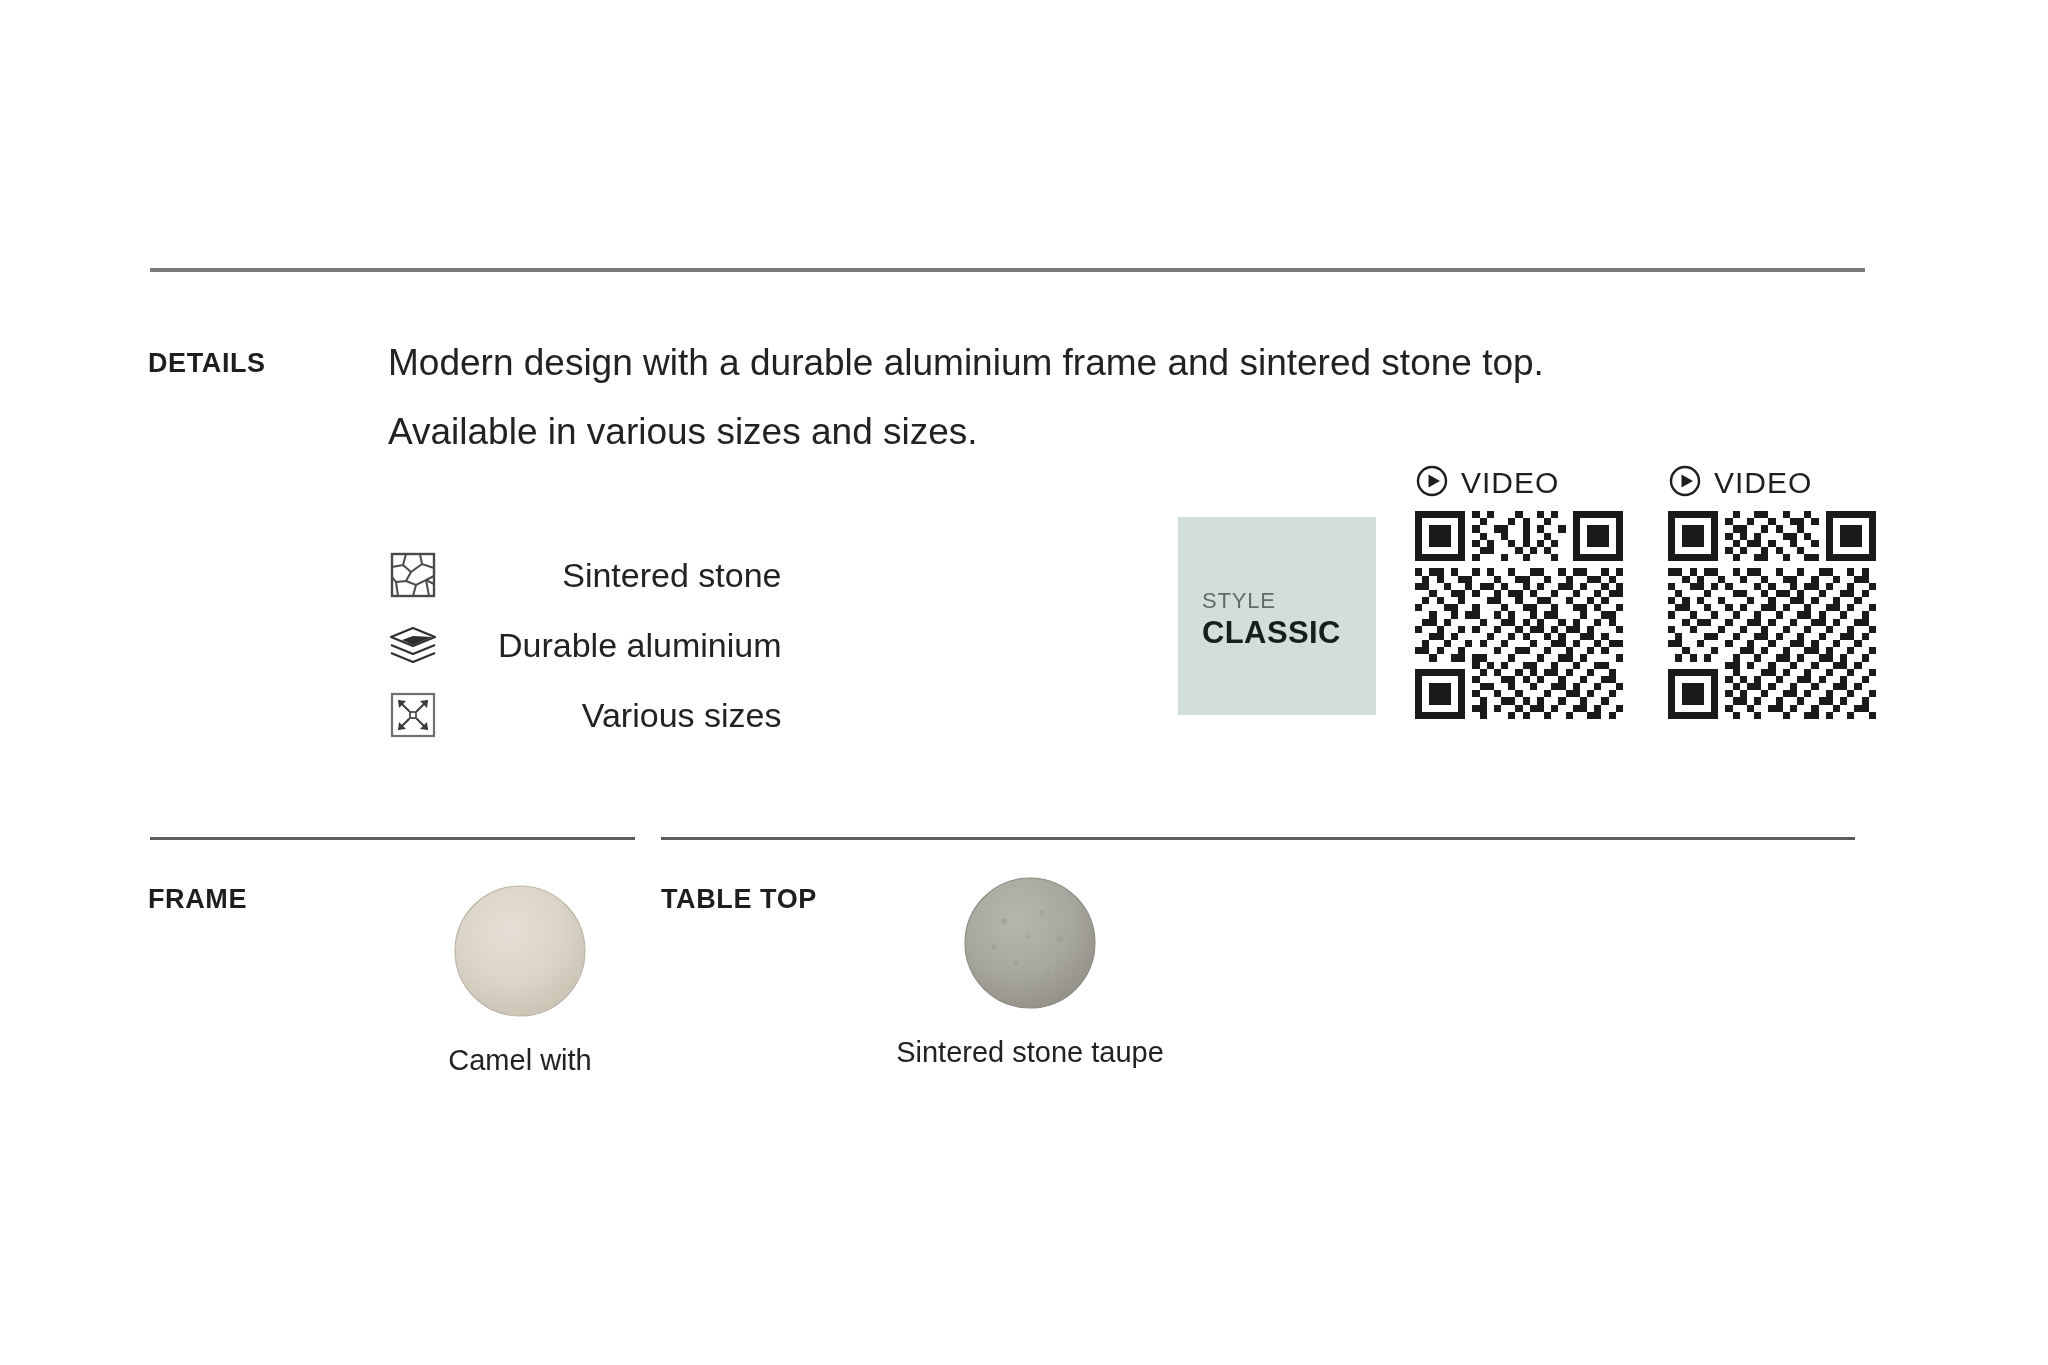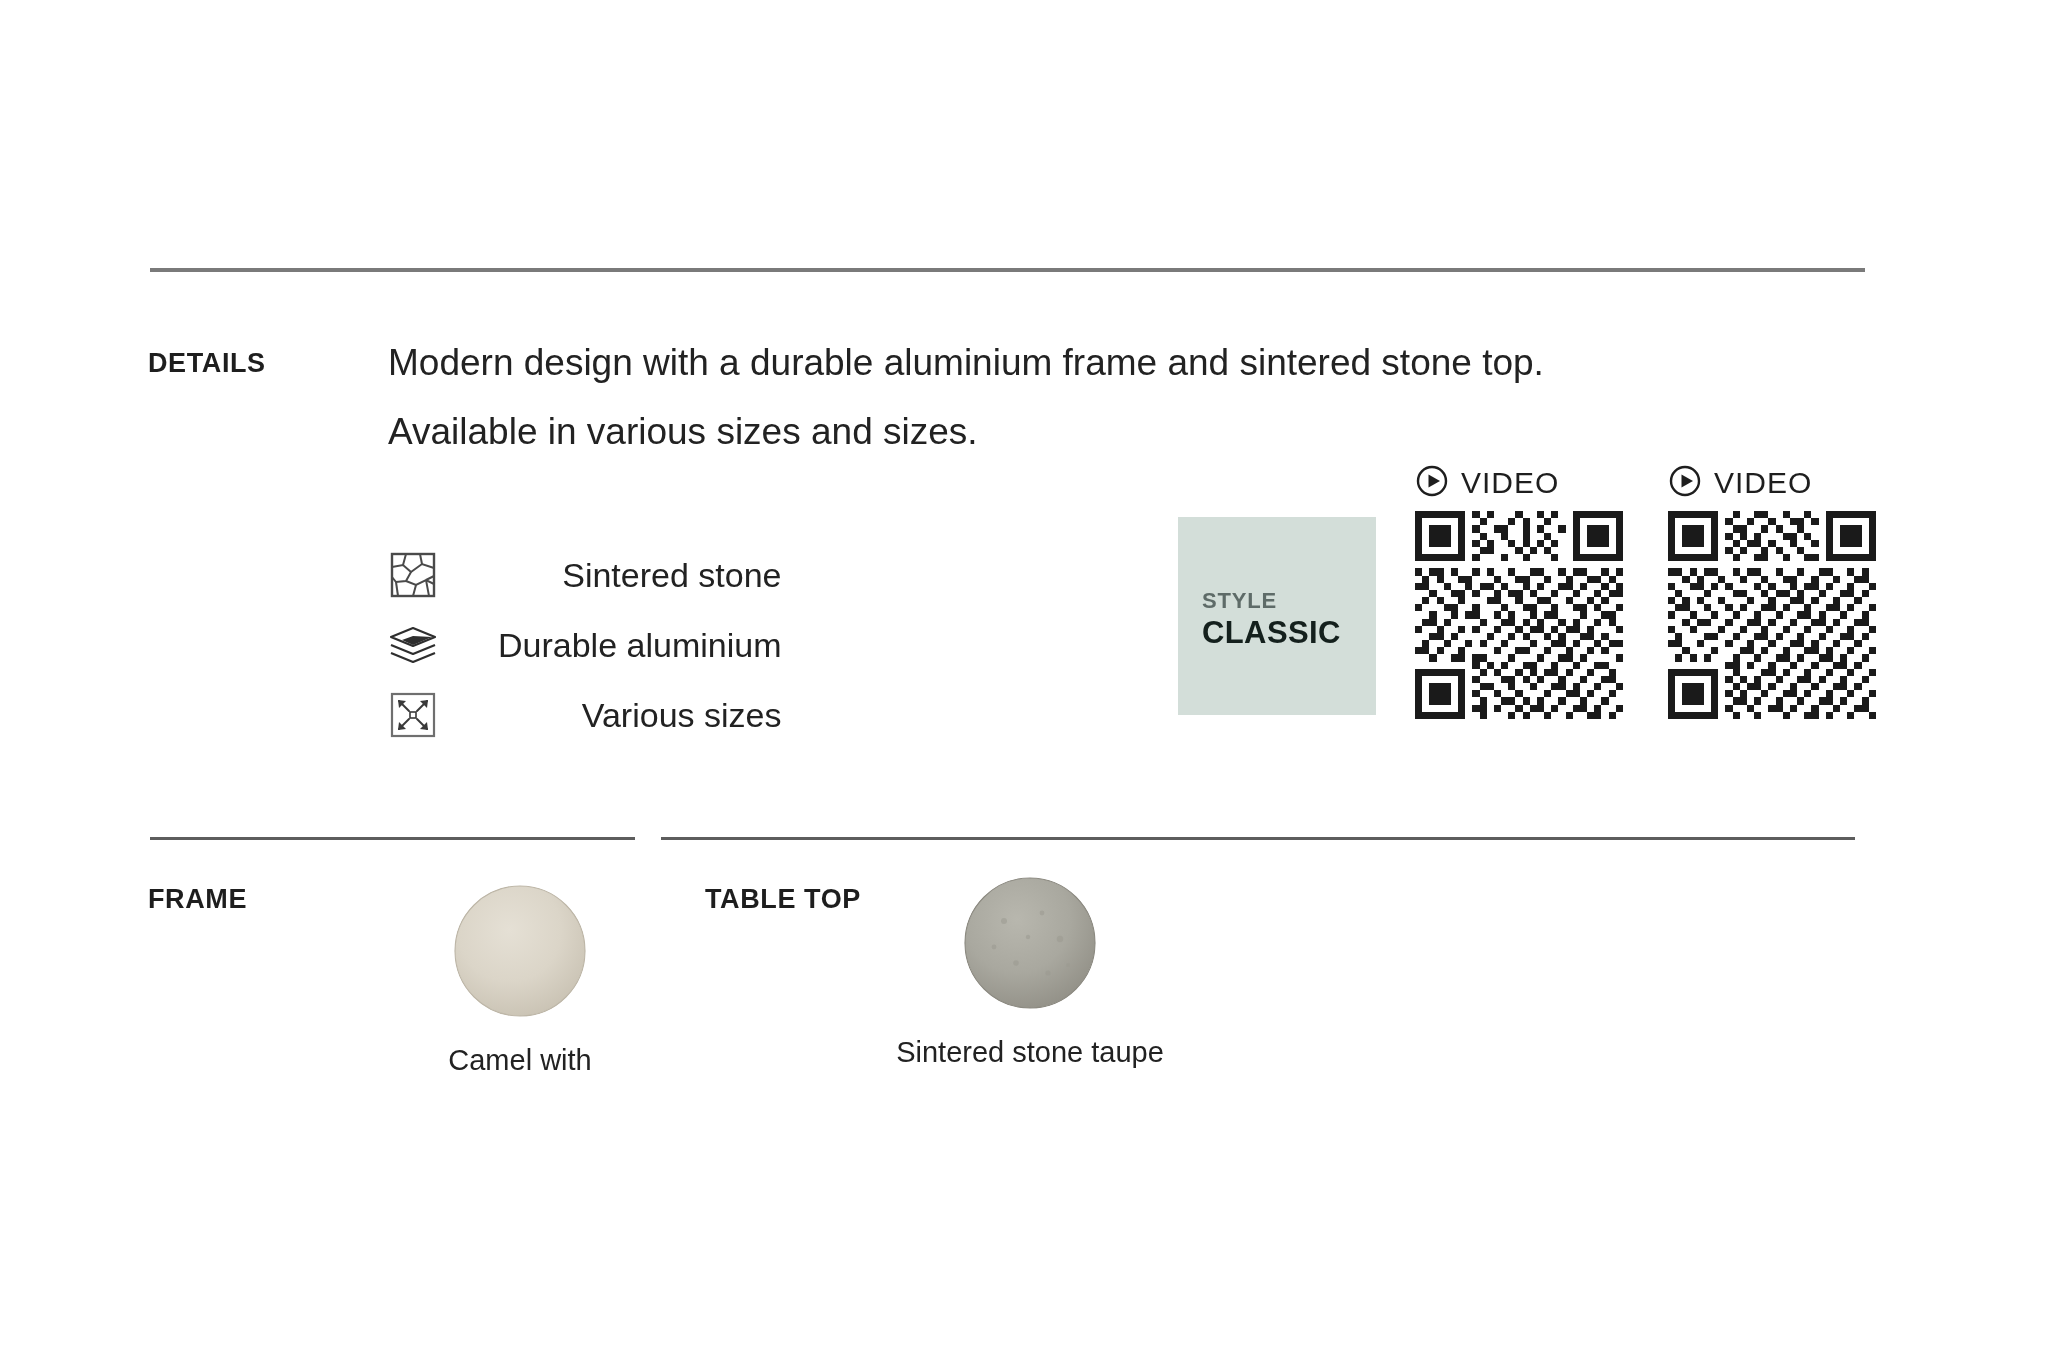--- a/index.html
+++ b/index.html
@@ -47,21 +47,21 @@
   .section-label {
     position: absolute;
     font-weight: bold;
     font-size: 27px;
     letter-spacing: 0.6px;
     color: #1e1e1e;
     white-space: nowrap;
   }
   #label-details { left: 148px; top: 348px; }
   #label-frame   { left: 148px; top: 884px; }
-  #label-tabletop{ left: 661px; top: 884px; margin-left: 44px; }
+  #label-tabletop{ left: 661px; top: 884px; }
 
   
   #description {
     position: absolute;
     left: 388px;
     top: 337px;
     width: 1470px;
   }
   #description p {
     margin: 0 0 16px 0;
@@ -107,21 +107,21 @@
     height: 198px;
     background: #d3ded9;
   }
   #style-badge .badge-inner {
     position: absolute;
     left: 24px;
     top: 72px;
   }
   #style-badge .badge-kicker {
     font-size: 22px;
-    font-weight: bold;
+    font-weight: normal;
     letter-spacing: 0.8px;
     color: #5e6b68;
     line-height: 1.1;
   }
   #style-badge .badge-value {
     font-size: 31px;
     font-weight: bold;
     letter-spacing: 0.4px;
     color: #14201d;
     line-height: 1.15;

